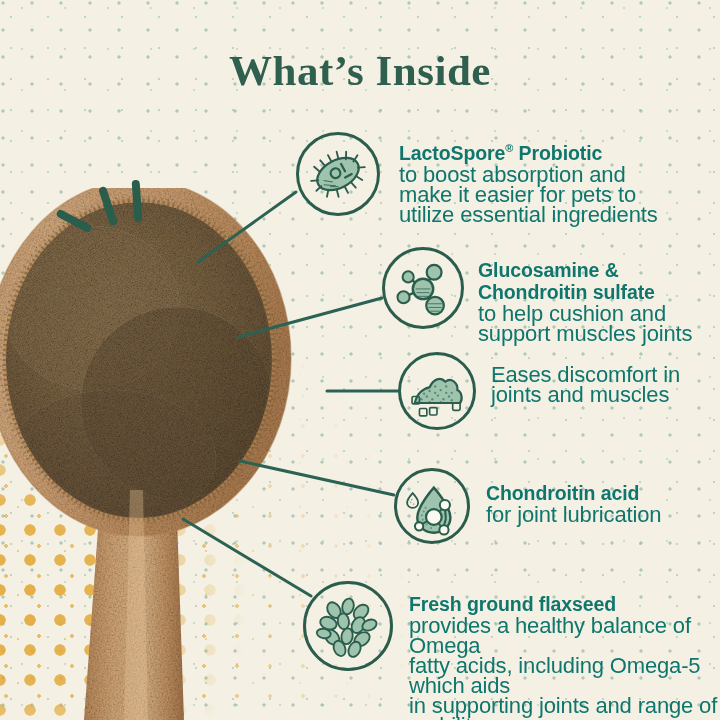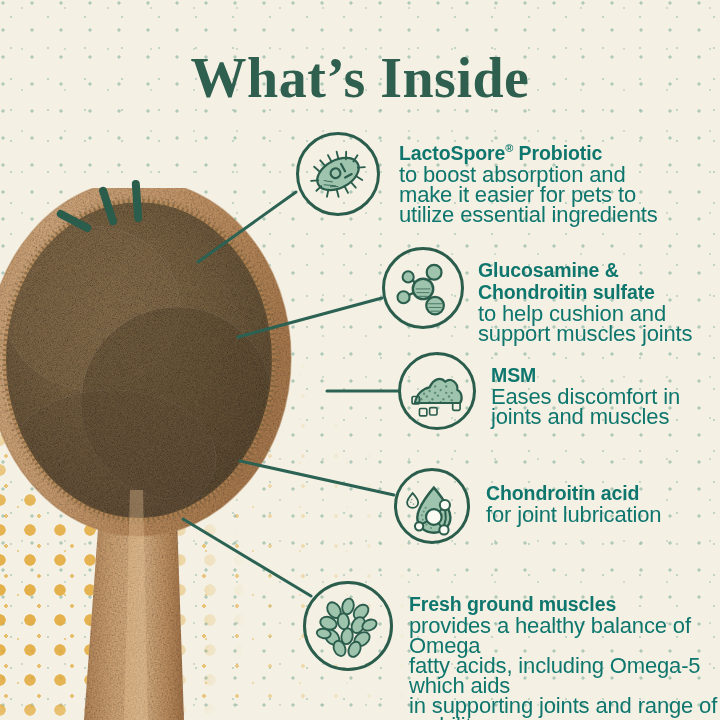--- a/index.html
+++ b/index.html
@@ -46,21 +46,21 @@
             mask-image: radial-gradient(ellipse 250px 240px at 60px 230px, #000 0%, rgba(0,0,0,0.9) 40%, rgba(0,0,0,0.3) 72%, transparent 92%);
     pointer-events:none;
   }
 
   
   .title {
     position:absolute; left:0; top:46px; width:720px;
     text-align:center;
     font-family:"Liberation Serif", "DejaVu Serif", serif;
     font-weight:700;
-    font-size:56px;
+    font-size:43px;
     letter-spacing:0.5px;
     color:#2f5f4f;
     z-index:14;
   }
 
   
   .spoon-wrap { position:absolute; left:-38px; top:188px; width:360px; height:532px; z-index:5; }
 
   
   .tick { position:absolute; background:#2b5d4d; border-radius:4px; z-index:8; }
@@ -309,21 +309,20 @@
         </g>
         <g fill="none" stroke="#2b5d4d" stroke-width="1.8">
           <rect x="12" y="45" width="8" height="8" rx="1.4"></rect>
           <rect x="20" y="58" width="8" height="8" rx="1.4"></rect>
           <rect x="31" y="57" width="8" height="8" rx="1.4"></rect>
           <rect x="56" y="52" width="8" height="8" rx="1.4"></rect>
         </g>
       </svg>
     </div>
     <div class="ctext">
-      <div class="ctitle">MSM</div>
       <div class="cbody">Eases discomfort in
 joints and muscles</div>
     </div>
   </div>
 
   <div class="callout" id="callout-3">
     <div class="bubble">
       <svg viewBox="0 0 76 76" aria-hidden="true">
         <path d="M17 24 C17 24 11 30.5 11 34.2 C11 37.6 13.7 40 17 40 C20.3 40 23 37.6 23 34.2 C23 30.5 17 24 17 24 Z" fill="none" stroke="#2b5d4d" stroke-width="2"></path>
         <g fill="#2b5d4d" opacity="0.5">
@@ -376,21 +375,21 @@
           <ellipse cx="28" cy="57" rx="6.5" ry="9" transform="rotate(-42 28 57)"></ellipse>
           <ellipse cx="44" cy="56" rx="6" ry="8.5" transform="rotate(10 44 56)"></ellipse>
           <ellipse cx="60" cy="59" rx="6.5" ry="9" transform="rotate(54 60 59)"></ellipse>
           <ellipse cx="36" cy="69" rx="6" ry="8.5" transform="rotate(-22 36 69)"></ellipse>
           <ellipse cx="52" cy="70" rx="6" ry="8.5" transform="rotate(26 52 70)"></ellipse>
           <ellipse cx="19" cy="53" rx="5" ry="7.5" transform="rotate(-80 19 53)"></ellipse>
         </g>
       </svg>
     </div>
     <div class="ctext">
-      <div class="ctitle">Fresh ground muscles</div>
+      <div class="ctitle">Fresh ground flaxseed</div>
       <div class="cbody">provides a healthy balance of Omega
 fatty acids, including Omega-5 which aids
 in supporting joints and range of mobility</div>
     </div>
   </div>
 
   <div class="title">What’s Inside</div>
 
 </div>
 

